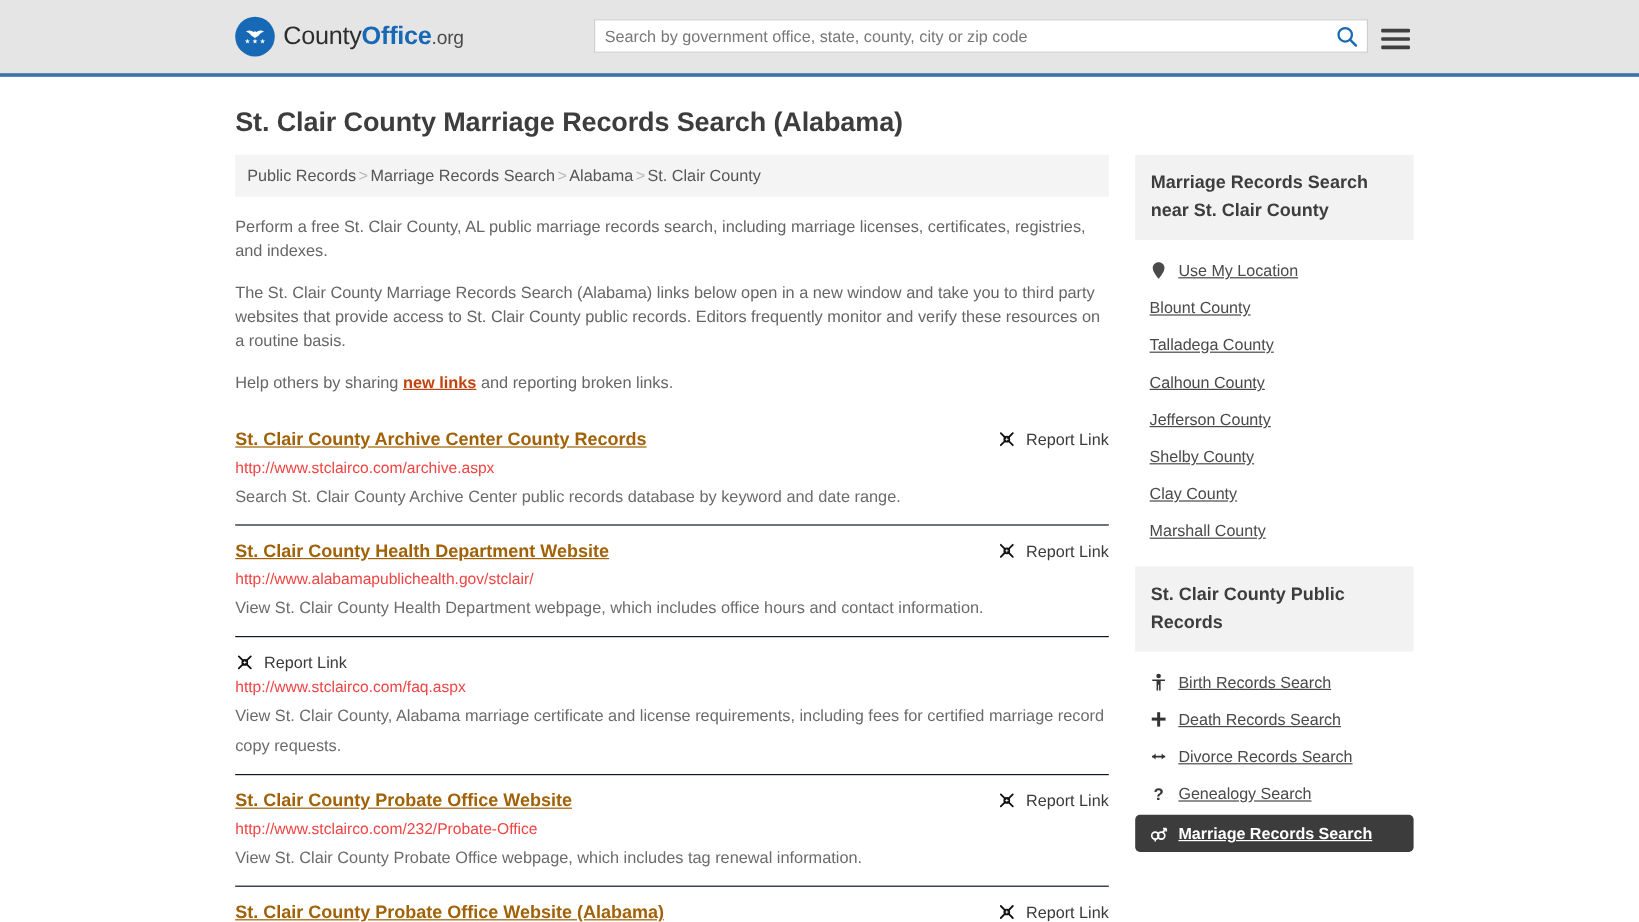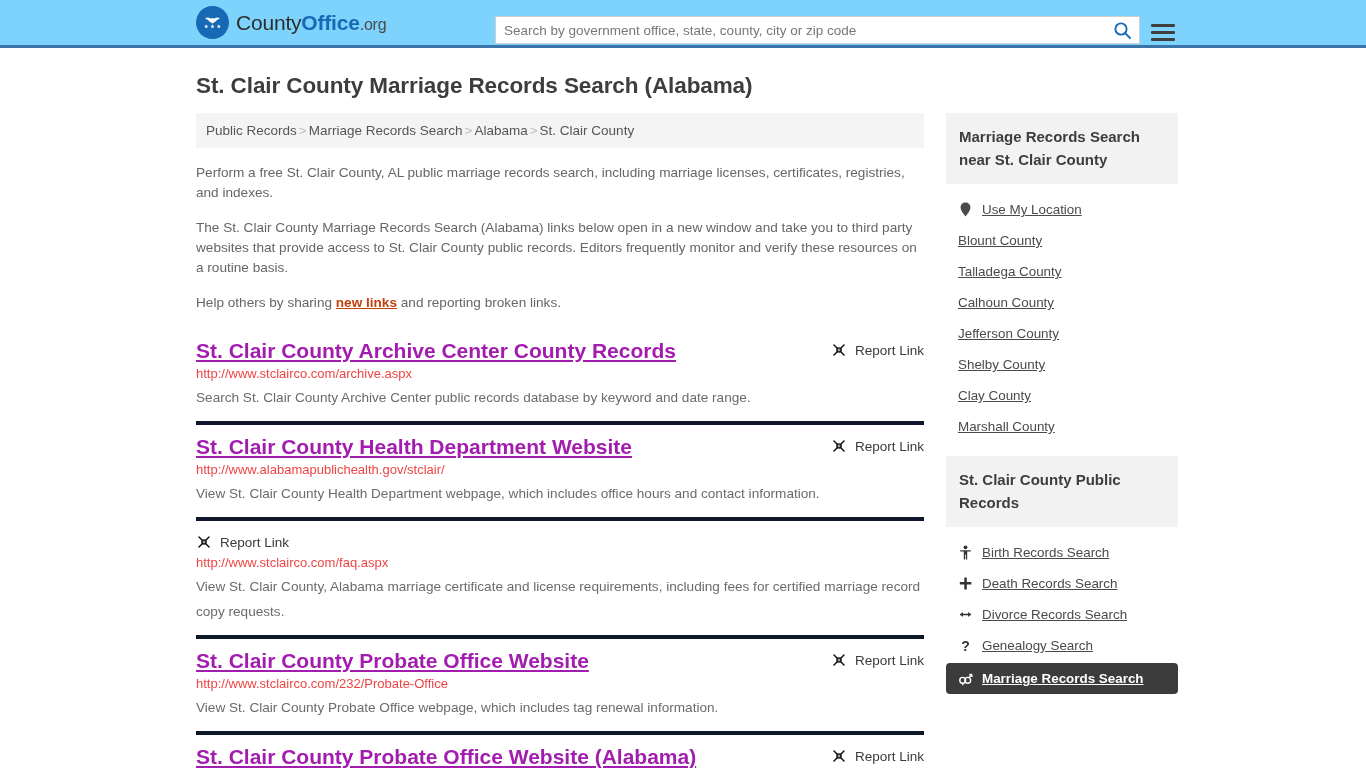--- a/index.html
+++ b/index.html
@@ -6,22 +6,22 @@
   html, body {
     margin: 0; padding: 0;
     width: 1366px; height: 768px;
     overflow: hidden;
     background: #ffffff;
     font-family: "Liberation Sans", sans-serif;
   }
 
   
   .site-header {
-    height: 48px;
-    background: #7dd3fc;
+    height: 64px;
+    background: #e5e5e5;
     border-bottom: 3px solid #3b74a8;
     display: flex;
     align-items: center;
     position: relative;
   }
   .brand {
     display: flex;
     align-items: center;
     margin-left: 196px;
     gap: 7px;
@@ -139,35 +139,35 @@
   }
   .intro a {
     color: #c2410c;
     text-decoration: underline;
     font-weight: bold;
   }
 
   
   .results { margin-top: 22px; }
   .result {
-    border-top: 4px solid #0f172a;
+    border-top: 1px solid #0f172a;
     padding: 12px 0 11px 0;
     position: relative;
   }
   .result:first-child { border-top: 0; padding-top: 6px; }
   .result-head {
     display: flex;
     justify-content: space-between;
     align-items: flex-start;
     gap: 12px;
   }
   .result-title {
-    font-size: 21px;
+    font-size: 15px;
     font-weight: bold;
-    color: #a21caf;
+    color: #a16207;
     text-decoration: underline;
     line-height: 20px;
   }
   .report {
     display: flex;
     align-items: center;
     gap: 8px;
     white-space: nowrap;
     flex: none;
     padding-top: 1px;

